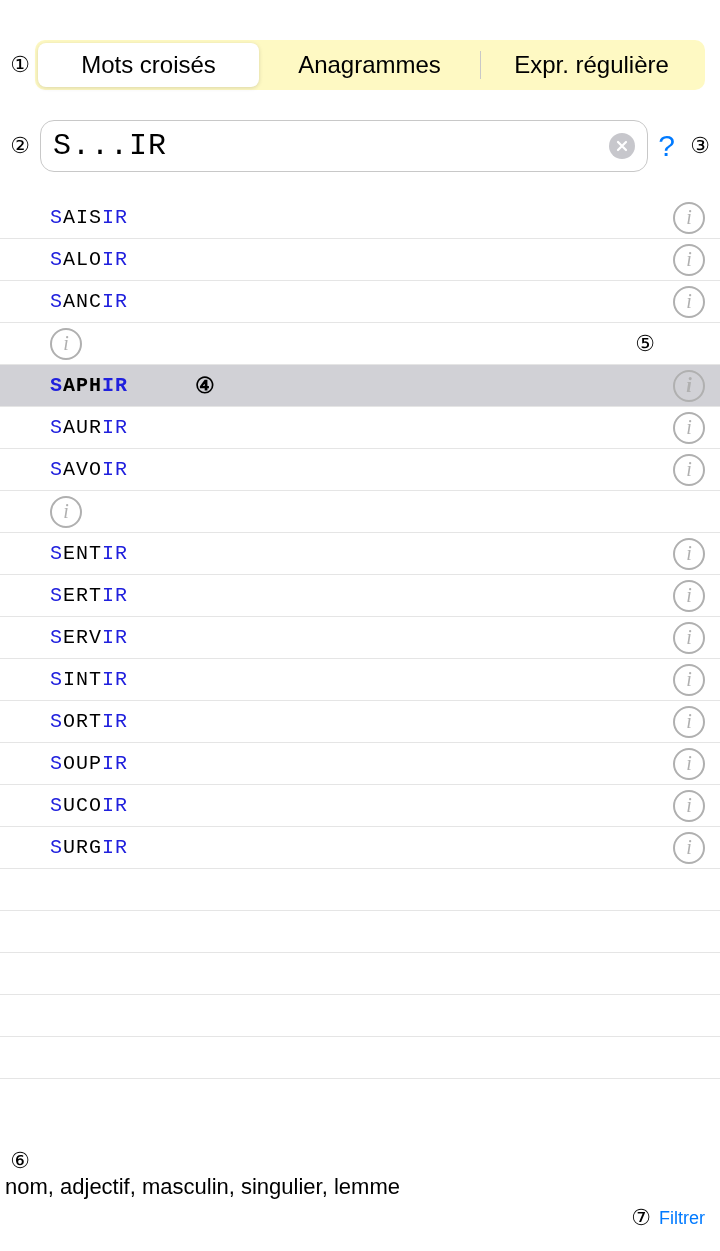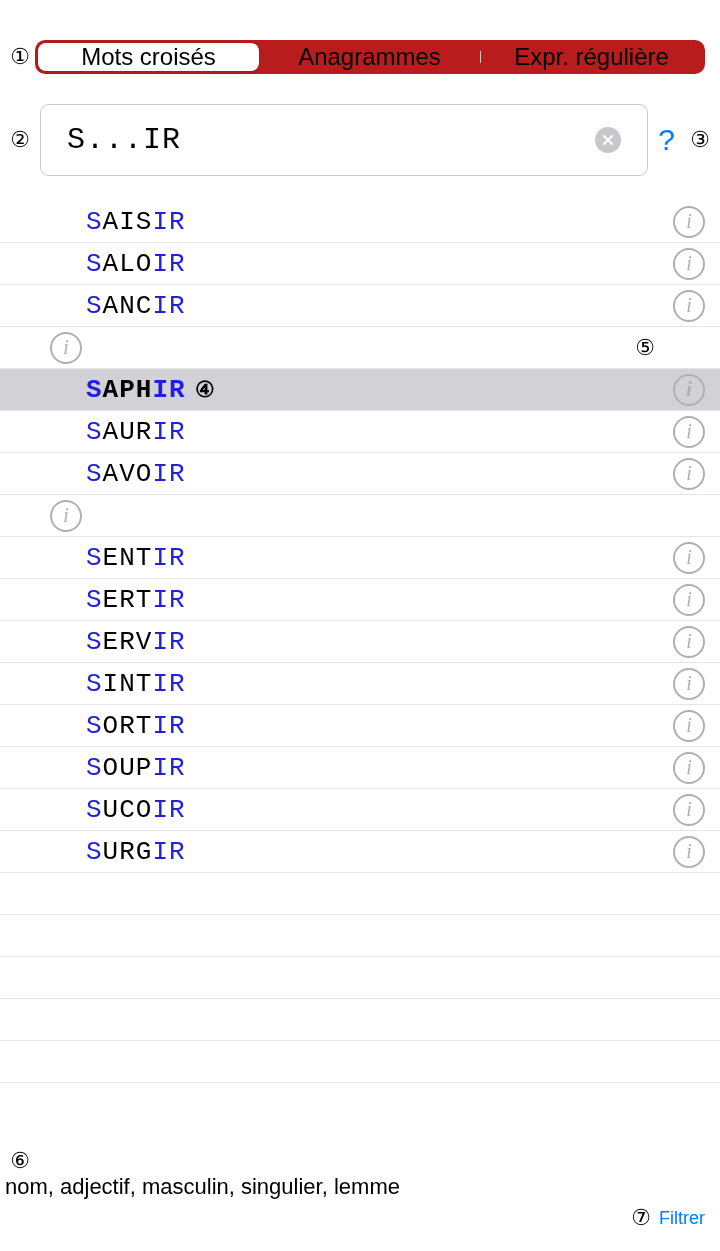--- a/index.html
+++ b/index.html
@@ -19,24 +19,24 @@
     .annotation {
       font-size: 22px;
       width: 30px;
       text-align: center;
       color: #000;
       flex-shrink: 0;
     }
     .segmented-control {
       flex: 1;
       display: flex;
-      background: #b91c1c;
+      background: #fef9c3;
       border-radius: 10px;
       padding: 3px;
-      height: 34px;
+      height: 50px;
     }
     .segment {
       flex: 1;
       display: flex;
       align-items: center;
       justify-content: center;
       font-size: 24px;
       color: #000;
       border-radius: 8px;
       cursor: pointer;
@@ -56,23 +56,23 @@
       display: flex;
       align-items: center;
       padding: 30px 5px 0 5px;
       gap: 5px;
     }
     .search-box {
       flex: 1;
       display: flex;
       align-items: center;
       border: 1px solid #c8c8c8;
-      border-radius: 9px;
-      height: 72px;
-      padding: 0 26px;
+      border-radius: 14px;
+      height: 52px;
+      padding: 0 12px;
     }
     .search-input {
       flex: 1;
       border: none;
       outline: none;
       font-family: "Courier New", Courier, monospace;
       font-size: 30px;
       letter-spacing: 1px;
       color: #000;
     }
@@ -104,24 +104,23 @@
       padding-right: 15px;
       border-bottom: 1px solid #e5e5e5;
       position: relative;
     }
     .result-row.selected {
       background: #d1d1d6;
       font-weight: bold;
     }
     .word {
       font-family: "Courier New", Courier, monospace;
-      font-size: 26px;
+      font-size: 20px;
       letter-spacing: 1px;
       flex: 1;
-      margin-left: 36px;
     }
     .word .match { color: #2020dd; }
     .word .fill { color: #000; }
     .info-btn {
       width: 32px;
       height: 32px;
       border: 2.5px solid #b0b0b0;
       border-radius: 50%;
       display: flex;
       align-items: center;

